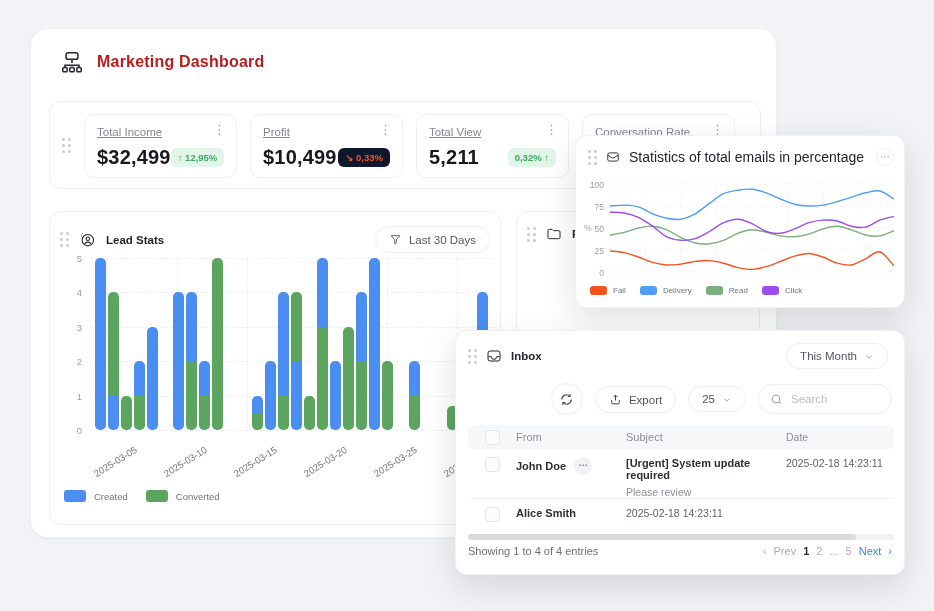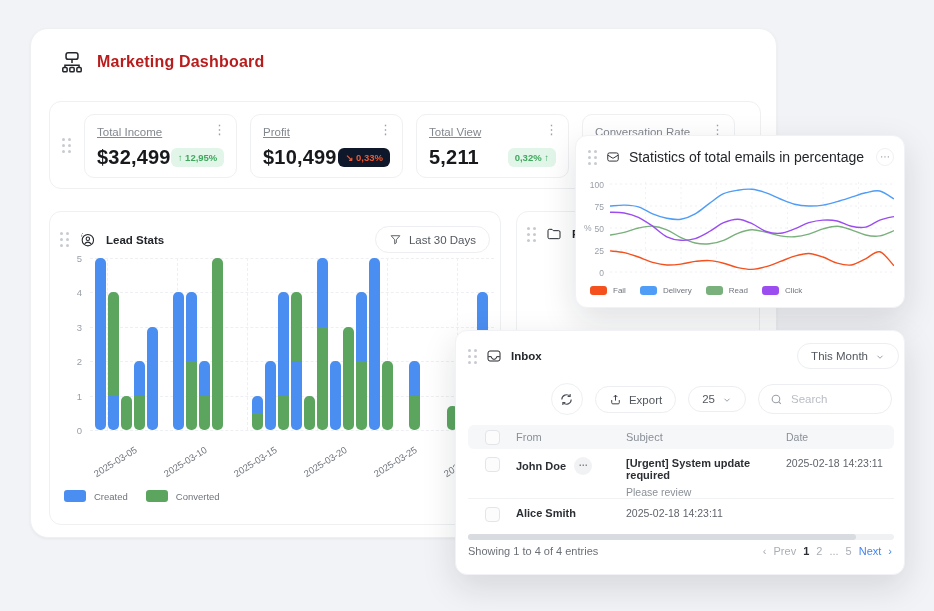--- a/index.html
+++ b/index.html
@@ -70,21 +70,21 @@
   .dots-btn { margin-left:auto; width:18px; height:18px; border:1px solid #f0f1f4; border-radius:50%;
               color:#9aa0a8; font-size:10px; line-height:16px; text-align:center; cursor:pointer; }
   .line-ytick { position:absolute; width:20px; text-align:right; font-size:8.5px; color:#9aa0a8; }
   .pct-label { position:absolute; font-size:8.5px; color:#9aa0a8; }
   .email-legend { position:absolute; left:14px; top:150px; display:flex; gap:14px; }
   .email-legend .item { display:flex; align-items:center; gap:6px; font-size:8px; color:#6f747c; }
 
   
   .inbox-card { position:absolute; left:455px; top:330px; width:450px; height:245px;
                 background:#fff; border-radius:12px; z-index:6; }
-  .inbox-header { position:absolute; left:12px; top:12px; right:5px; display:flex; align-items:center; gap:9px; }
+  .inbox-header { position:absolute; left:12px; top:12px; right:16px; display:flex; align-items:center; gap:9px; }
   .inbox-toolbar { position:absolute; right:12px; top:52px; display:flex; align-items:center; gap:12px; }
   .circle-btn { width:32px; height:32px; border:1px solid #eef0f2; border-radius:50%; background:#fff;
                 display:flex; align-items:center; justify-content:center; cursor:pointer; }
   .search-box { display:flex; align-items:center; gap:8px; width:134px; height:30px;
                 border:1px solid #eceef1; border-radius:16px; padding:0 11px; }
   .search-box input { border:none; outline:none; width:90px; font-size:11.5px; color:#3a3f45;
                       font-family:"Liberation Sans", sans-serif; background:transparent; }
   .search-box input::placeholder { color:#b9bdc4; }
 
   .inbox-table { position:absolute; left:12px; top:94px; width:426px; }

